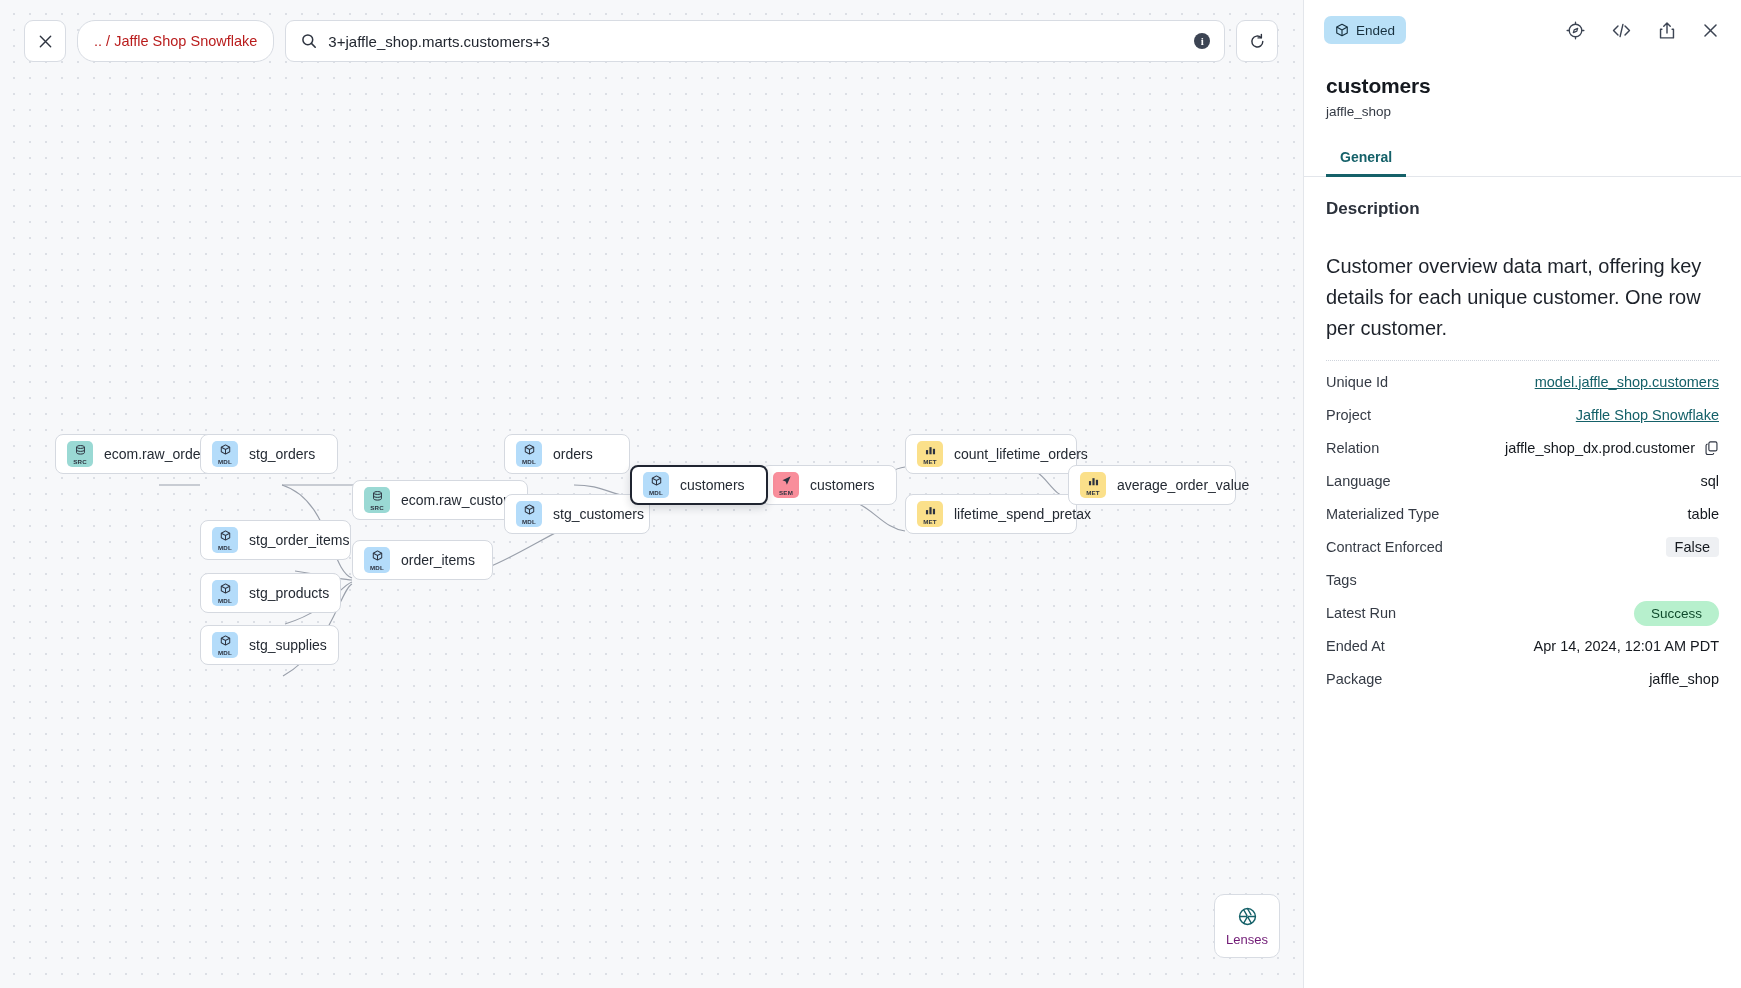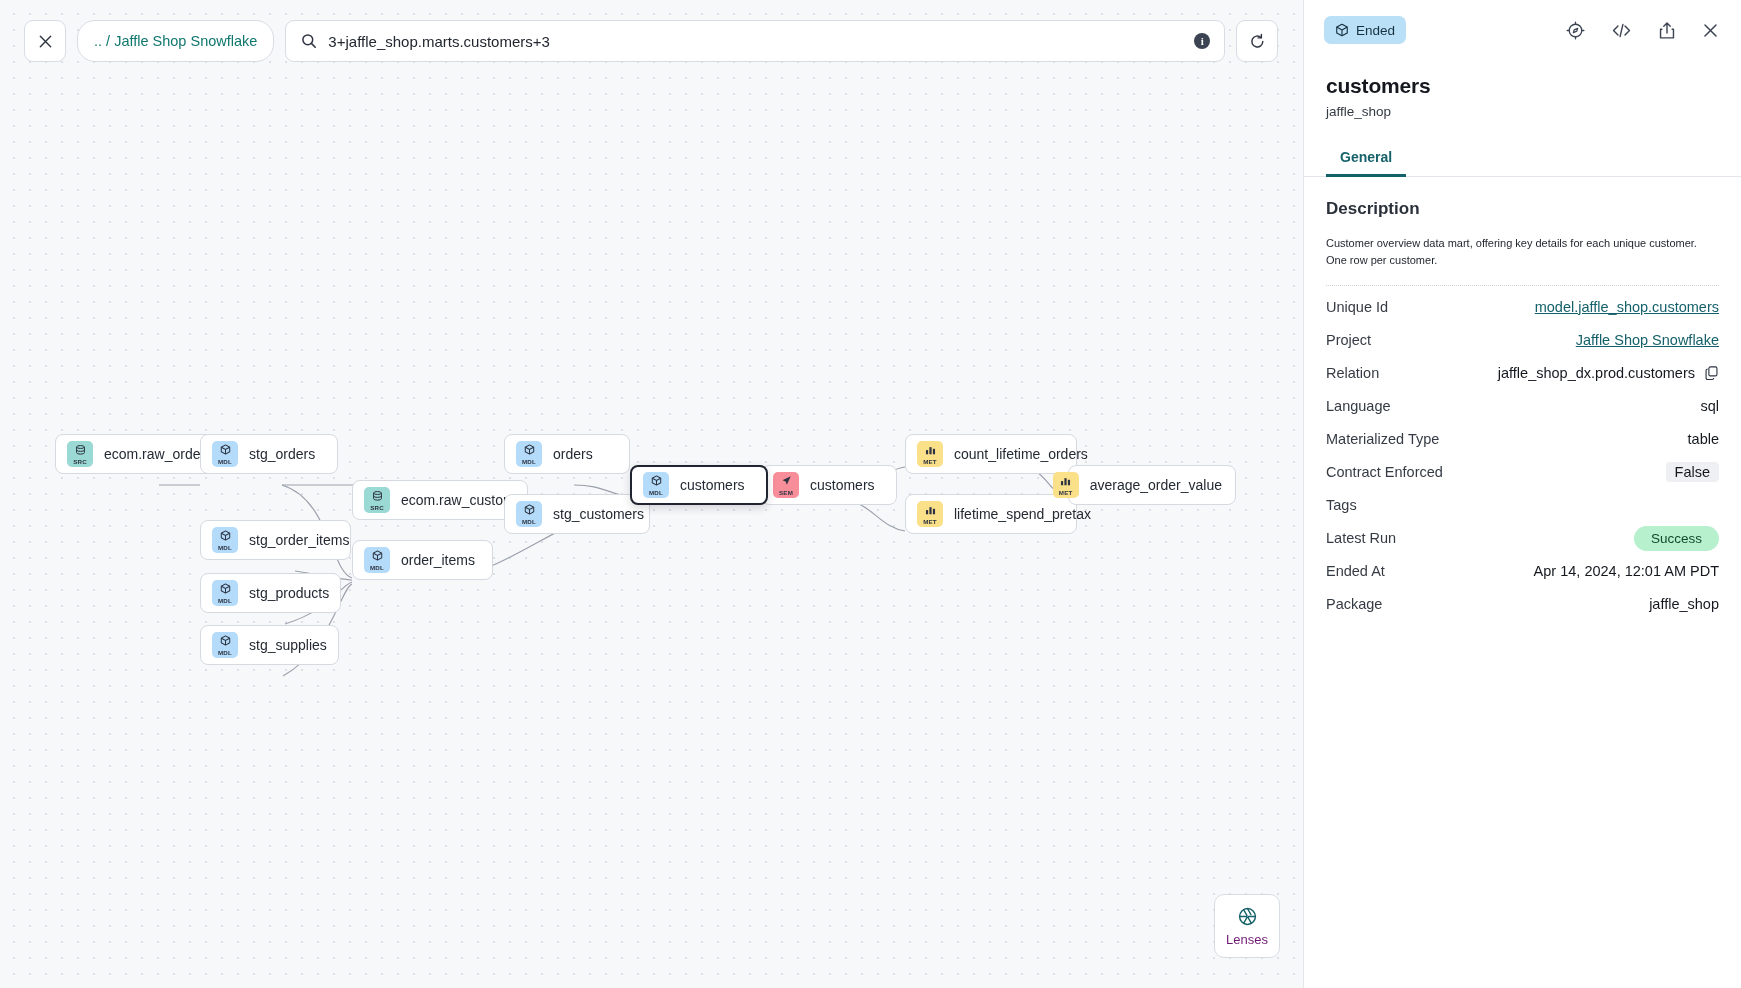--- a/index.html
+++ b/index.html
@@ -35,21 +35,21 @@
     border: 1px solid #d8dce3;
     border-radius: 9px;
     display: flex; align-items: center; justify-content: center;
     cursor: pointer;
   }
   .tb-btn svg { display: block; }
   .breadcrumb {
     height: 42px; padding: 0 16px;
     background: #fff; border: 1px solid #d8dce3; border-radius: 18px;
     display: flex; align-items: center;
-    font-size: 14.5px; color: #0f766e; white-space: nowrap;
+    font-size: 14.5px; color: #b91c1c; white-space: nowrap;
     cursor: pointer;
   }
   .searchbar {
     height: 42px; width: 940px;
     background: #fff; border: 1px solid #d8dce3; border-radius: 9px;
     display: flex; align-items: center; gap: 11px;
     padding: 0 14px 0 15px;
     cursor: text;
   }
   .searchbar .q { flex: 1; font-size: 15px; color: #222730; border: 0; outline: 0; background: transparent; font-family: inherit; }
@@ -140,21 +140,21 @@
     display: flex;
   }
   .tab {
     font-size: 14px; color: #156169; font-weight: bold;
     padding: 0 14px 9px 14px; cursor: pointer;
     border-bottom: 3px solid #156169; margin-bottom: -1px;
   }
 
   .panel-body { padding: 22px 22px 0 22px; overflow-y: auto; }
   .sec-label { font-size: 17px; font-weight: bold; color: #2b313b; }
-  .desc { font-size: 11px; line-height: 1.55; color: #1d222a; margin-top: 16px; }
+  .desc { font-size: 20px; line-height: 1.55; color: #1d222a; margin-top: 32px; }
   .divider { border-top: 1px dotted #cfd4dc; margin: 16px 0 4px 0; }
 
   .row {
     display: flex; align-items: center; justify-content: space-between;
     min-height: 33px; padding: 5px 0; gap: 16px;
   }
   .row .k { font-size: 14.5px; color: #353b45; white-space: nowrap; }
   .row .v { font-size: 14.5px; color: #15191f; text-align: right; }
   .row .v.link { color: #156169; text-decoration: underline; cursor: pointer; }
   .row .v.withicon { display: flex; align-items: center; gap: 9px; }
@@ -343,21 +343,21 @@
             <span class="badge met">
               <span class="gl"><svg width="11" height="10" viewBox="0 0 12 11">
                   <rect x="1" y="5.6" width="2.4" height="4.6" fill="#2d3340"></rect>
                   <rect x="4.8" y="2.4" width="2.4" height="7.8" fill="#2d3340"></rect>
                   <rect x="8.6" y="4.2" width="2.4" height="6" fill="#2d3340"></rect>
                 </svg></span>
               <span class="bt">MET</span>
             </span>
             <span class="nlabel">lifetime_spend_pretax</span>
           </div>
-          <div class="node" style="left: 1068px; top: 465px; width: 168px; justify-content: flex-end;">
+          <div class="node" style="left: 1068px; top: 465px; width: 168px;">
             <span class="badge met">
               <span class="gl"><svg width="11" height="10" viewBox="0 0 12 11">
                   <rect x="1" y="5.6" width="2.4" height="4.6" fill="#2d3340"></rect>
                   <rect x="4.8" y="2.4" width="2.4" height="7.8" fill="#2d3340"></rect>
                   <rect x="8.6" y="4.2" width="2.4" height="6" fill="#2d3340"></rect>
                 </svg></span>
               <span class="bt">MET</span>
             </span>
             <span class="nlabel">average_order_value</span>
           </div>
@@ -428,21 +428,21 @@
             <div class="k">Unique Id</div>
             <div class="v link">model.jaffle_shop.customers</div>
           </div>
           <div class="row">
             <div class="k">Project</div>
             <div class="v link">Jaffle Shop Snowflake</div>
           </div>
           <div class="row">
             <div class="k">Relation</div>
             <div class="v withicon">
-              <span class="link">jaffle_shop_dx.prod.customers</span>
+              <span class="link">jaffle_shop_dx.prod.customer</span>
               <span class="copy-ic">
                 <svg width="15" height="15" viewBox="0 0 16 16">
                   <rect x="5.2" y="2" width="8.6" height="9.6" rx="1.6" fill="none" stroke="#2d3340" stroke-width="1.2"></rect>
                   <path d="M10.4 13.9 a1.6 1.6 0 0 1-1.6 1.5 H3.8 a1.6 1.6 0 0 1-1.6-1.6 V6 a1.6 1.6 0 0 1 1.6-1.6" fill="none" stroke="#2d3340" stroke-width="1.2"></path>
                 </svg>
               </span>
             </div>
           </div>
           <div class="row">
             <div class="k">Language</div>

